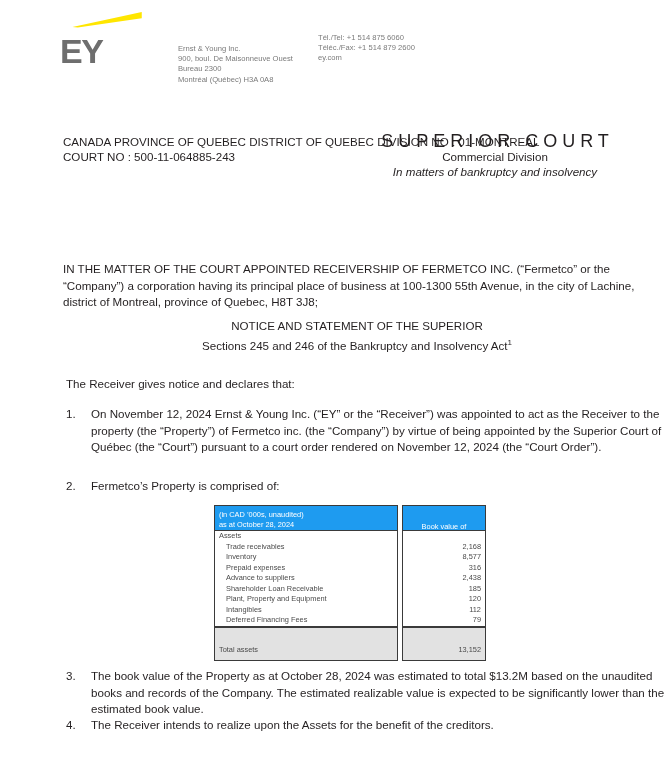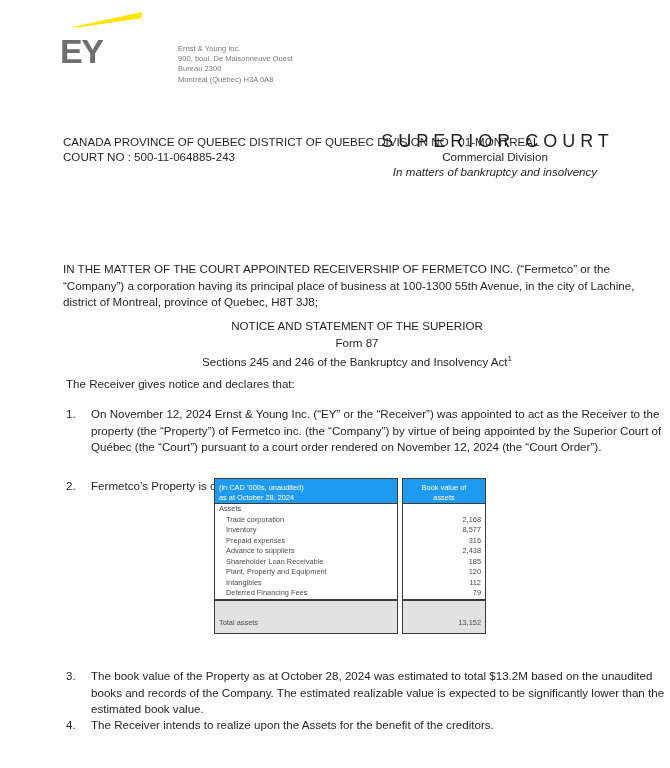--- a/index.html
+++ b/index.html
@@ -156,42 +156,42 @@
 
   #item1 { position: absolute; left: 66px; top: 406px; width: 585px; }
   #item2 { position: absolute; left: 66px; top: 478px; width: 585px; }
   #item3 { position: absolute; left: 66px; top: 668px; width: 585px; }
   #item4 { position: absolute; left: 66px; top: 717px; width: 585px; }
 
   
   .fin-table {
     position: absolute;
     left: 214px;
-    top: 478px;
+    top: 505px;
     width: 272px;
     display: flex;
     gap: 4px;
     font-size: 7.4px;
     color: #4a4a4a;
   }
   .fin-left { width: 184px; }
   .fin-right { width: 84px; }
 
   .fin-head {
     background: #1e9bf0;
     color: #ffffff;
     border: 1px solid #3a3a3a;
     height: 26px;
     box-sizing: border-box;
     padding: 4px 4px 0 4px;
     line-height: 9.5px;
   }
   .fin-head.right {
     text-align: center;
-    padding-top: 4px;
+    padding-top: 16px;
   }
   .fin-body {
     border: 1px solid #3a3a3a;
     border-top: none;
     box-sizing: border-box;
   }
   .fin-body-right {
     border: 1px solid #3a3a3a;
     border-top: none;
     box-sizing: border-box;
@@ -234,40 +234,44 @@
         <polygon points="0,17 78,0 78,7 6,17.5" fill="#FFE600"></polygon>
       </svg>
       <div class="ey-wordmark">EY</div>
     </div>
 
     <div class="address-block">Ernst &amp; Young Inc.
 900, boul. De Maisonneuve Ouest
 Bureau 2300
 Montréal (Québec)  H3A 0A8</div>
 
+    <div class="contact-block">
+      <div>Tél./Tel: +1 514 875 6060</div>
+      <div>Téléc./Fax: +1 514 879 2600</div>
+      <div>ey.com</div>
+    </div>
   </div>
 
   <div class="court-header">
     <div class="court-left">CANADA
 PROVINCE OF QUEBEC
 DISTRICT OF QUEBEC
 DIVISION NO : 01-MONTREAL
 COURT NO : 500-11-064885-243</div>
     <div class="court-right">
       <div class="sup-court">SUPERIOR COURT</div>
       <div>Commercial Division</div>
       <div class="court-italic">In matters of bankruptcy and insolvency</div>
     </div>
   </div>
 
   <div class="matter">IN THE MATTER OF THE COURT APPOINTED RECEIVERSHIP OF FERMETCO INC. (“Fermetco” or the “Company”) a corporation having its principal place of business at 100-1300 55th Avenue, in the city of Lachine, district of Montreal, province of Quebec, H8T 3J8;</div>
 
   <div class="title-block">
     <div>NOTICE AND STATEMENT OF THE SUPERIOR</div>
-    <div>Form 87</div>
     <div><span>Sections 245 and 246 of the </span><span class="ital">Bankruptcy and Insolvency Act</span><span class="sup">1</span></div>
   </div>
 
   <div class="intro">The Receiver gives notice and declares that:</div>
 
   <div class="numitem" id="item1">
     <span class="marker">1.</span>
     <span>On November 12, 2024 Ernst &amp; Young Inc. (“EY” or the “Receiver”) was appointed to act as the Receiver to the property (the “Property”) of Fermetco inc. (the “Company”) by virtue of being appointed by the Superior Court of Québec (the “Court”) pursuant to a court order rendered on November 12, 2024 (the “Court Order”).</span>
   </div>
 
@@ -288,21 +292,21 @@
 
   <div class="fin-table">
 
     <div class="fin-left">
       <div class="fin-head">
         <div>(in CAD ’000s, unaudited)</div>
         <div>as at October 28, 2024</div>
       </div>
       <div class="fin-body">
         <div class="fin-row section">Assets</div>
-        <div class="fin-row indent">Trade corporation</div>
+        <div class="fin-row indent">Trade receivables</div>
         <div class="fin-row indent">Inventory</div>
         <div class="fin-row indent">Prepaid expenses</div>
         <div class="fin-row indent">Advance to suppliers</div>
         <div class="fin-row indent">Shareholder Loan Receivable</div>
         <div class="fin-row indent">Plant, Property and Equipment</div>
         <div class="fin-row indent">Intangibles</div>
         <div class="fin-row indent">Deferred Financing Fees</div>
       </div>
       <div class="fin-total">Total assets</div>
     </div>

